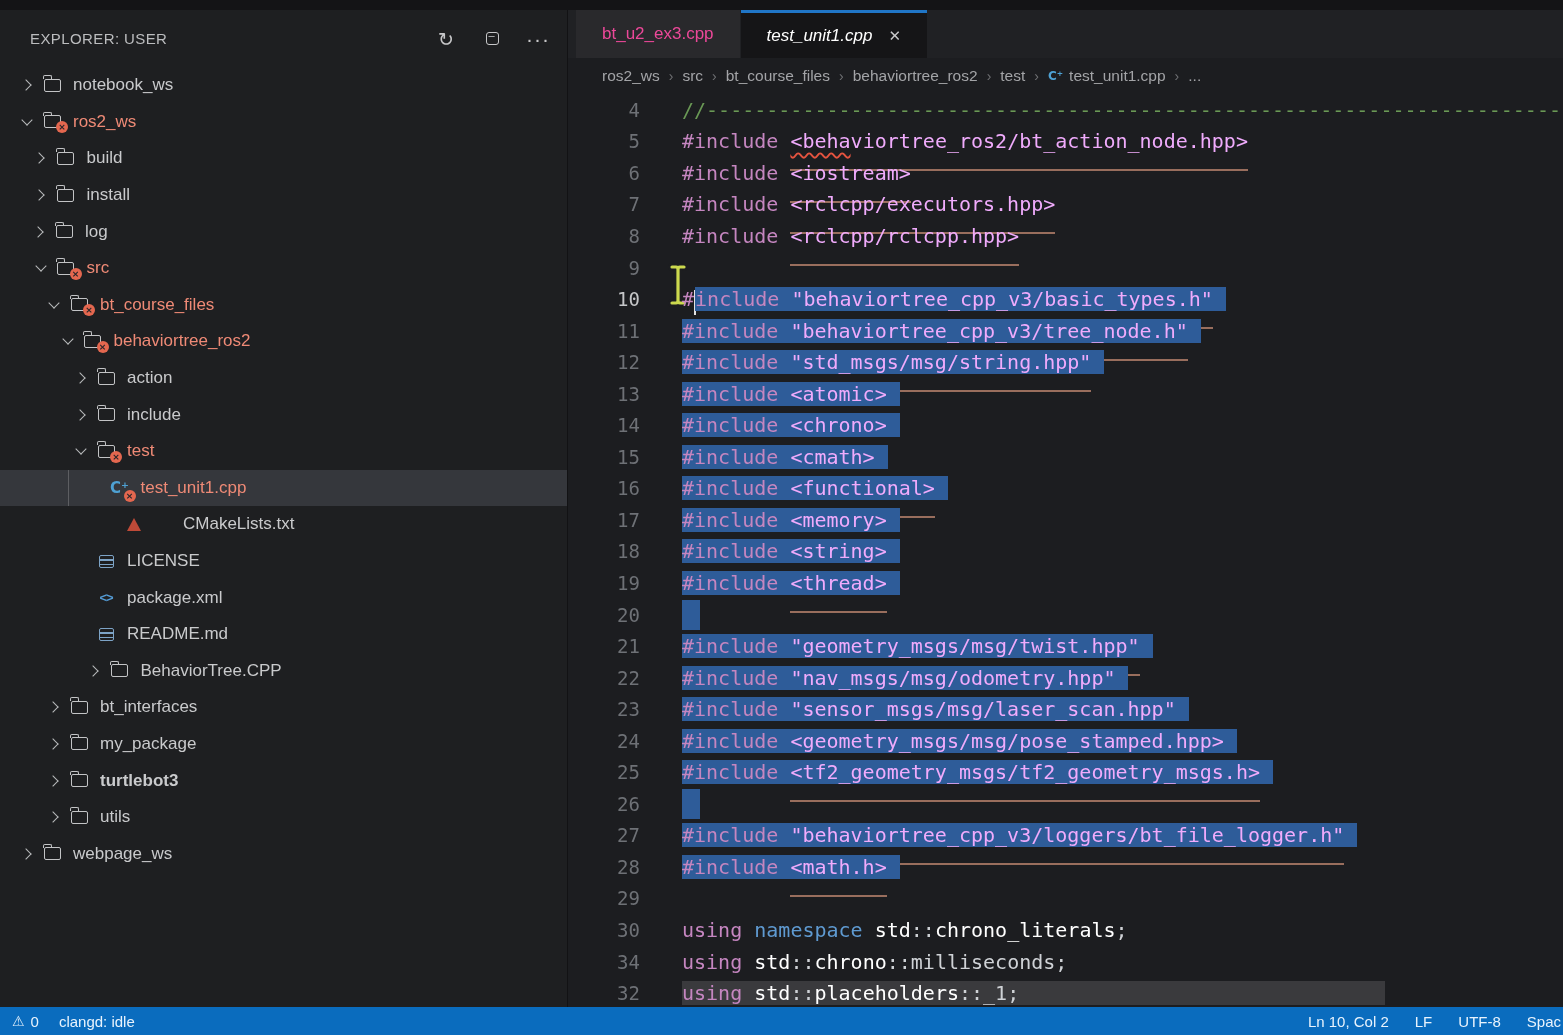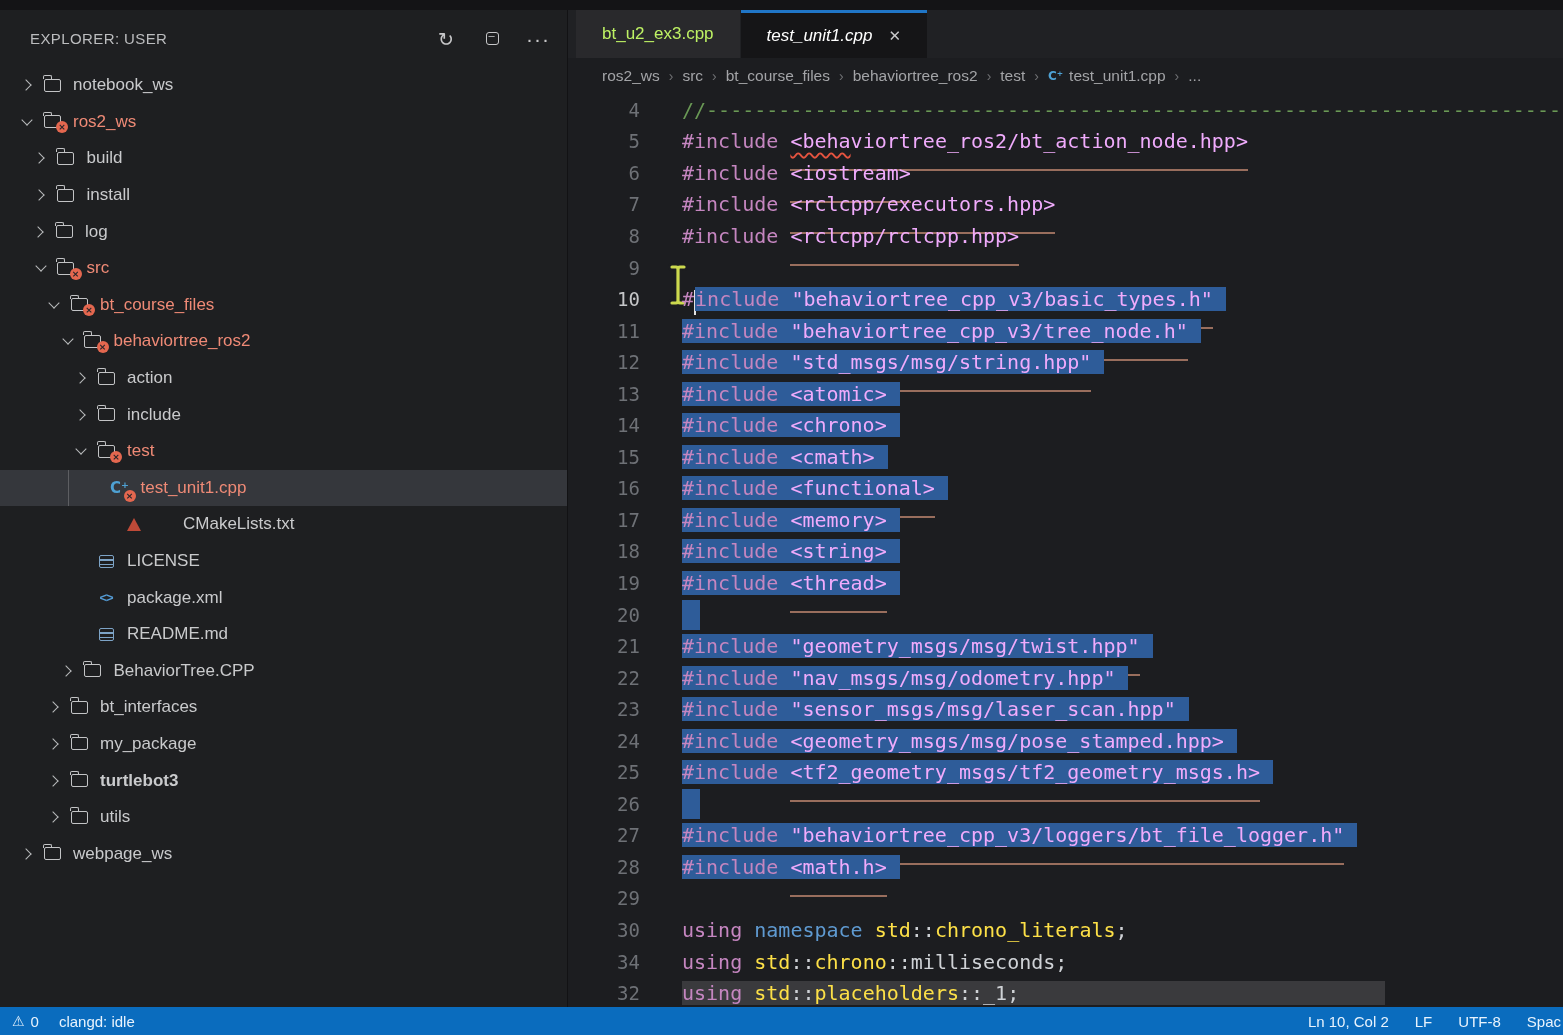--- a/index.html
+++ b/index.html
@@ -37,40 +37,40 @@
   .icon-cpp { color:#4ea1d3; font-weight:bold; font-size:15px; font-family:"DejaVu Sans", sans-serif; }
   .icon-cmake { width:0; height:0; border-left:7px solid transparent; border-right:7px solid transparent; border-bottom:13px solid #bf4a38; }
   .icon-book { width:15px; height:13px; border:1.5px solid #7da3c6; border-radius:2px; background:repeating-linear-gradient(to bottom, transparent 0 3px, #7da3c6 3px 4.5px); }
   .icon-xml { color:#549bd5; font-weight:bold; font-size:13px; letter-spacing:-1px; }
   .row-label { font-size:17px; color:#c9cacc; white-space:nowrap; }
   .row-label.error { color:#ef8a76; }
 
   
   .editor { flex:1; display:flex; flex-direction:column; min-width:0; background:#1c1d20; }
   .tabbar { height:48px; flex:none; background:#202124; display:flex; align-items:stretch; padding-left:8px; }
-  .tab { display:flex; align-items:center; padding:0 26px; font-size:17px; color:#bef264; background:#29292c; margin-right:1px; cursor:pointer; position:relative; }
+  .tab { display:flex; align-items:center; padding:0 26px; font-size:17px; color:#ec4899; background:#29292c; margin-right:1px; cursor:pointer; position:relative; }
   .tab.active { background:#151517; color:#ffffff; border-top:3px solid #2076c7; }
   .tab.active .tab-label { font-style:italic; }
   .tab .close { margin-left:16px; font-size:15px; color:#c8c8ca; }
 
   .breadcrumbs { height:36px; flex:none; display:flex; align-items:center; padding-left:34px; gap:9px; font-size:15.5px; color:#a3a4a7; white-space:nowrap; }
   .crumb { display:flex; align-items:center; gap:6px; cursor:pointer; }
   .crumb-sep { color:#6f7073; font-size:14px; }
   .crumb .icon-cpp { font-size:12px; }
 
   .code { flex:1; position:relative; overflow:hidden; font-family:"DejaVu Sans Mono", monospace; }
   .line { display:flex; align-items:center; height:31.55px; position:relative; cursor:text; }
   .num { width:72px; flex:none; text-align:right; color:#6e7176; font-size:19px; }
   .line.active .num { color:#c5c6c8; }
   .content { margin-left:42px; white-space:pre; font-size:20px; position:relative; }
   .line.band .content { background:#3a3a3d; min-width:703px; }
   .tk.cmt { color:#6a9955; }
   .tk.dir, .tk.kw { color:#c586c0; }
   .tk.kw2 { color:#5f9ad1; }
-  .tk.typ { color:#fde047;text-align:right; }
+  .tk.typ { color:#ffffff;text-align:right; }
   .tk.pln { color:#cfd2d6; }
   .tk.inc, .tk.incsq { color:#f0abfc; border-bottom:2px solid rgba(206,145,120,.7); padding-bottom:16px; }
   .tk.incsq { text-decoration:underline wavy #e5533f 1.5px; text-underline-offset:4px; }
   .sel { background:#2e5c99; padding-right:13px; }
   .chip { display:inline-block; width:18px; height:30px; background:#2e5c99; vertical-align:middle; }
   .caret { display:inline-block; width:2px; height:25px; background:#e3e3e3; vertical-align:text-bottom; margin:0 -1px -4px 0; }
   .ibeam { position:absolute; left:100px; top:170px; pointer-events:none; filter:drop-shadow(0 0 1px #222); }
 
   
   .statusbar { height:28px; flex:none; background:#0a6cbe; color:#e8f3fd; display:flex; align-items:center; padding:0 0 0 12px; font-size:15px; white-space:nowrap; overflow:hidden; }
@@ -231,21 +231,21 @@
             </span>
             <span class="row-label">package.xml</span>
           </div>
           <div class="row" style="padding-left: 68px;">
             <span class="chev-box"></span>
             <span class="ic">
               <span class="icon-book"></span>
             </span>
             <span class="row-label">README.md</span>
           </div>
-          <div class="row" style="padding-left: 54.5px;">
+          <div class="row" style="padding-left: 54.5px; margin-left: 27px;">
             <span class="chev-box">
               <span class="chev collapsed"></span>
             </span>
             <span class="ic">
               <span class="icon-folder"></span>
             </span>
             <span class="row-label">BehaviorTree.CPP</span>
           </div>
           <div class="row" style="padding-left: 41px;">
             <span class="chev-box">

